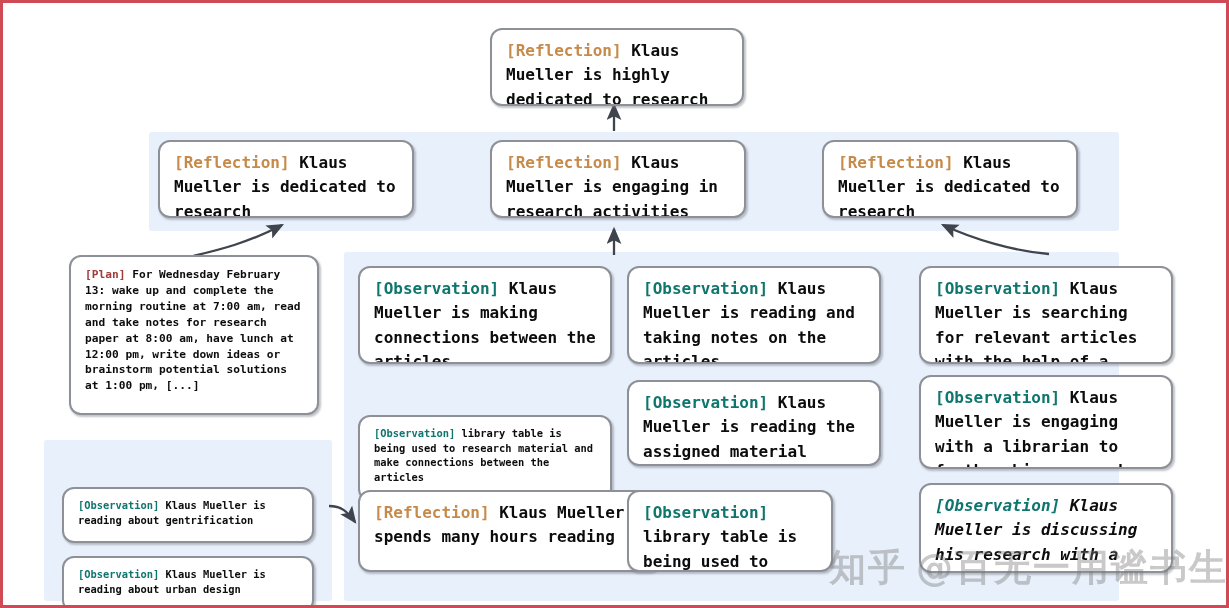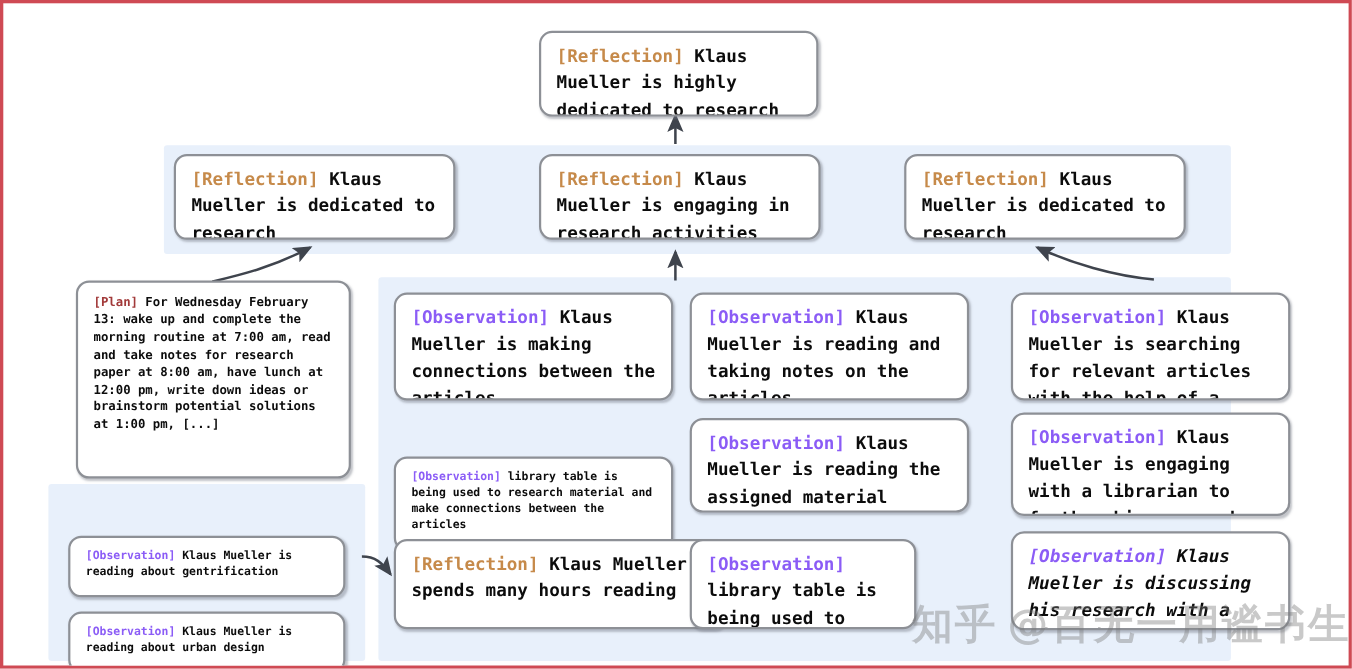--- a/index.html
+++ b/index.html
@@ -36,21 +36,21 @@
     color: #0c0c0c;
     font-weight: bold;
     line-height: 1.42;
     white-space: pre-wrap;
     overflow: hidden;
   }
   .fs-md { font-size: 16px; line-height: 1.52; }
   .fs-sm { font-size: 11.2px; line-height: 1.42; }
   .fs-xs { font-size: 10.4px; line-height: 1.40; margin-top: 35px; }
   .tag-reflection { color: #c68a4a; font-weight: bold; }
-  .tag-observation { color: #8b5cf6; font-weight: bold; }
+  .tag-observation { color: #0f766e; font-weight: bold; }
   .tag-plan        { color: #a23a3a; font-weight: bold; }
   .body-txt { color: #0c0c0c; }
 
   
   #arrows {
     position: absolute; left: 0; top: 0;
     width: 1223px; height: 602px;
     pointer-events: none;
   }
   
@@ -93,21 +93,21 @@
   </svg>
 
   <div class="node fs-md" style="left:487px; top:25px; width:254px; height:78px;"><span class="tag-reflection">[Reflection]</span><span class="body-txt"> Klaus Mueller is highly dedicated to research</span></div>
 
   <div class="node fs-md" style="left:155px; top:137px; width:256px; height:78px;"><span class="tag-reflection">[Reflection]</span><span class="body-txt"> Klaus Mueller is dedicated to research</span></div>
 
   <div class="node fs-md" style="left:487px; top:137px; width:256px; height:78px;"><span class="tag-reflection">[Reflection]</span><span class="body-txt"> Klaus Mueller is engaging in research activities</span></div>
 
   <div class="node fs-md" style="left:819px; top:137px; width:256px; height:78px;"><span class="tag-reflection">[Reflection]</span><span class="body-txt"> Klaus Mueller is dedicated to research</span></div>
 
-  <div class="node fs-sm" style="left:66px; top:252px; width:250px; height:180px; padding-top:10px;"><span class="tag-plan">[Plan]</span><span class="body-txt"> For Wednesday February 13: wake up and complete the morning routine at 7:00 am, read and take notes for research paper at 8:00 am, have lunch at 12:00 pm, write down ideas or brainstorm potential solutions at 1:00 pm, [...]</span></div>
+  <div class="node fs-sm" style="left:66px; top:252px; width:250px; height:160px; padding-top:10px;"><span class="tag-plan">[Plan]</span><span class="body-txt"> For Wednesday February 13: wake up and complete the morning routine at 7:00 am, read and take notes for research paper at 8:00 am, have lunch at 12:00 pm, write down ideas or brainstorm potential solutions at 1:00 pm, [...]</span></div>
 
   <div class="node fs-xs" style="left:59px; top:449px; width:252px; height:56px;padding-left:14px;"><span class="tag-observation">[Observation]</span><span class="body-txt"> Klaus Mueller is reading about gentrification</span></div>
 
   <div class="node fs-xs" style="left:59px; top:518px; width:252px; height:56px;"><span class="tag-observation">[Observation]</span><span class="body-txt"> Klaus Mueller is reading about urban design</span></div>
 
   <div class="node fs-md" style="left:355px; top:263px; width:254px; height:98px;"><span class="tag-observation">[Observation]</span><span class="body-txt"> Klaus Mueller is making connections between the articles</span></div>
 
   <div class="node fs-xs" style="left:355px; top:377px; width:254px; height:86px;"><span class="tag-observation">[Observation]</span><span class="body-txt"> library table is being used to research material and make connections between the articles</span></div>
 
   <div class="node fs-md" style="left:355px; top:487px; width:302px; height:82px;"><span class="tag-reflection">[Reflection]</span><span class="body-txt"> Klaus Mueller spends many hours reading</span></div>

